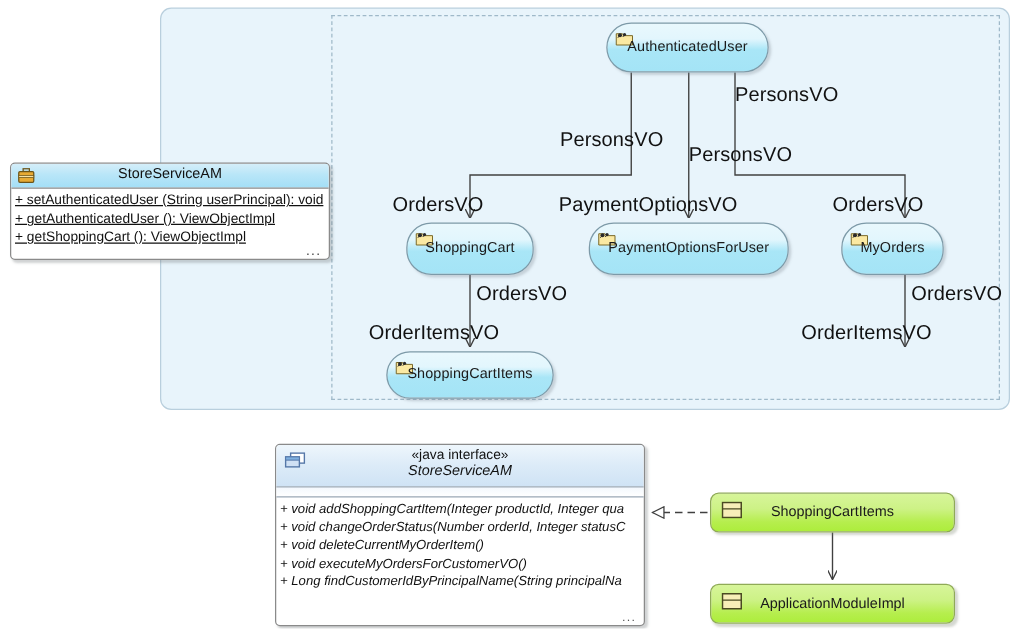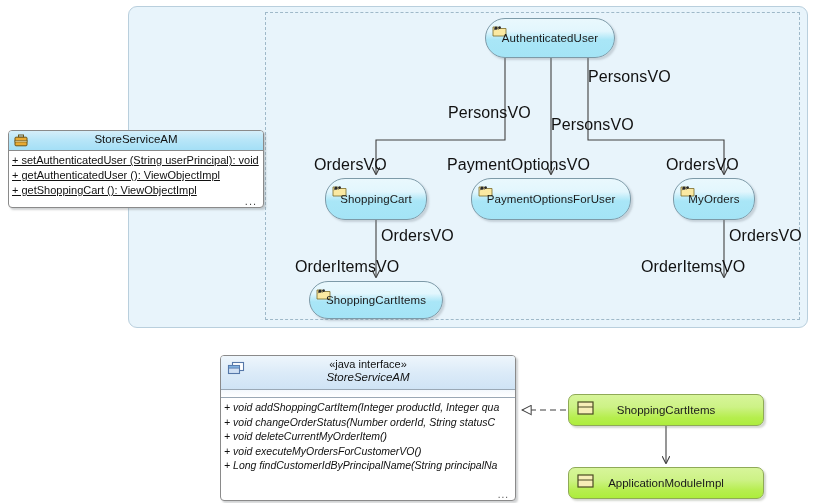--- a/index.html
+++ b/index.html
@@ -269,21 +269,21 @@
         <rect x="5.5" y="1.5" width="11" height="8" fill="#ffffff" stroke="#5577a8" stroke-width="1.1"></rect>
         <rect x="1.5" y="4.5" width="11" height="8" fill="#cfe0f4" stroke="#5577a8" stroke-width="1.1"></rect>
         <rect x="1.5" y="4.5" width="11" height="2.6" fill="#7fb0e0" stroke="#5577a8" stroke-width=".8"></rect>
       </svg>
       <span class="iface-stereotype">«java interface»</span>
       <span class="iface-name">StoreServiceAM</span>
     </div>
     <div class="iface-gap"></div>
     <div class="iface-body">
       <div class="iface-row">+ void addShoppingCartItem(Integer productId, Integer qua</div>
-      <div class="iface-row">+ void changeOrderStatus(Number orderId, String statusC</div>
+      <div class="iface-row">+ void changeOrderStatus(Number orderId, Integer statusC</div>
       <div class="iface-row">+ void deleteCurrentMyOrderItem()</div>
       <div class="iface-row">+ void executeMyOrdersForCustomerVO()</div>
       <div class="iface-row">+ Long findCustomerIdByPrincipalName(String principalNa</div>
       <span class="iface-ellipsis">...</span>
     </div>
   </div>
 
   <div class="impl-box" style="left:568px;top:394px;width:196px;height:32px;">
     <svg class="impl-icon" viewBox="0 0 17 14" xmlns="http://www.w3.org/2000/svg">
       <rect x="1" y="1" width="15" height="12" fill="#f7eeb8" stroke="#4a4a22" stroke-width="1.2"></rect>

